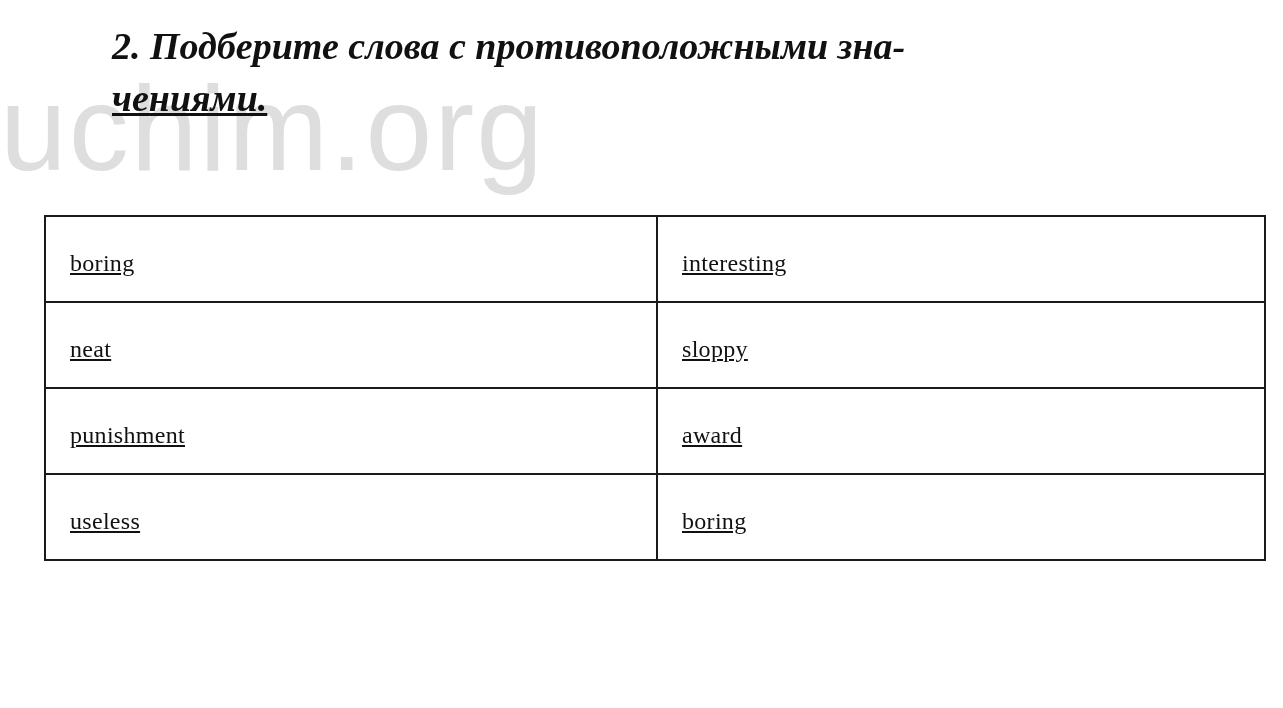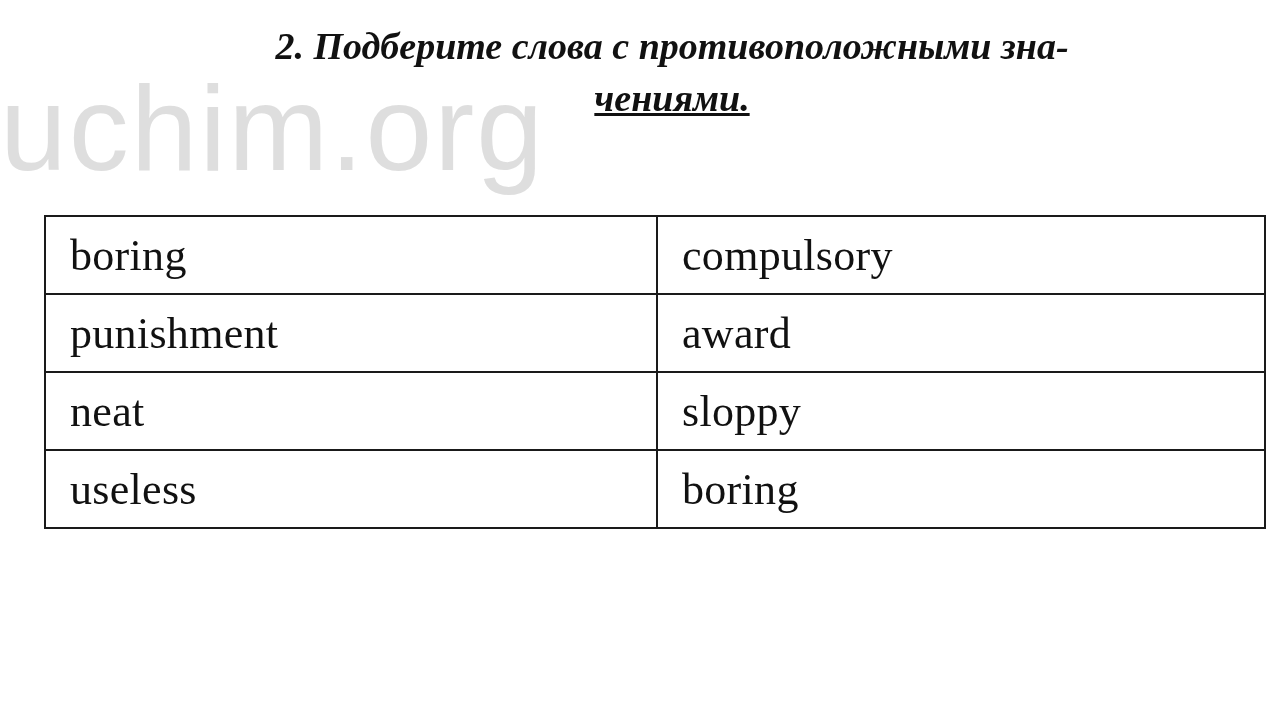--- a/index.html
+++ b/index.html
@@ -40,73 +40,73 @@
     left: 112px;
     top: 20px;
     width: 1120px;
     font-family: "Liberation Serif", serif;
     font-style: italic;
     font-weight: bold;
     font-size: 38px;
     line-height: 52px;
     color: #111111;
     z-index: 2;
-    text-align: center;
   }
   #exercise .line2 {
     display: block;
     margin-left: 0px;
     text-decoration: underline;
   }
 
   
   #word-table {
     position: absolute;
     left: 44px;
     top: 215px;
     width: 1168px;
     border-collapse: collapse;
     table-layout: fixed;
     z-index: 2;
   }
   #word-table td {
     border: 2px solid #1a1a1a;
     height: 76px;
-    padding: 0 0 0 24px;
+    padding: 8px 0 0 24px;
     font-family: "Liberation Serif", serif;
-    font-size: 44px;
+    font-size: 24px;
     color: #111111;
     vertical-align: middle;
     letter-spacing: 0.3px;
+    text-decoration: underline;
   }
   #word-table td.left-cell { width: 586px; }
   #word-table td.right-cell { width: 582px; }
 </style>
 </head>
 <body>
 
 <div id="watermark">uchim.org</div>
 
 <div id="exercise">
   <span>2. Подберите слова с противоположными зна-</span>
   <span class="line2">чениями.</span>
 </div>
 
 <table id="word-table">
   <tbody>
     <tr>
       <td class="left-cell">boring</td>
-      <td class="right-cell">compulsory</td>
+      <td class="right-cell">interesting</td>
+    </tr>
+    <tr>
+      <td class="left-cell">neat</td>
+      <td class="right-cell">sloppy</td>
     </tr>
     <tr>
       <td class="left-cell">punishment</td>
       <td class="right-cell">award</td>
-    </tr>
-    <tr>
-      <td class="left-cell">neat</td>
-      <td class="right-cell">sloppy</td>
     </tr>
     <tr>
       <td class="left-cell">useless</td>
       <td class="right-cell">boring</td>
     </tr>
   </tbody>
 </table>
 
 </body></html>

